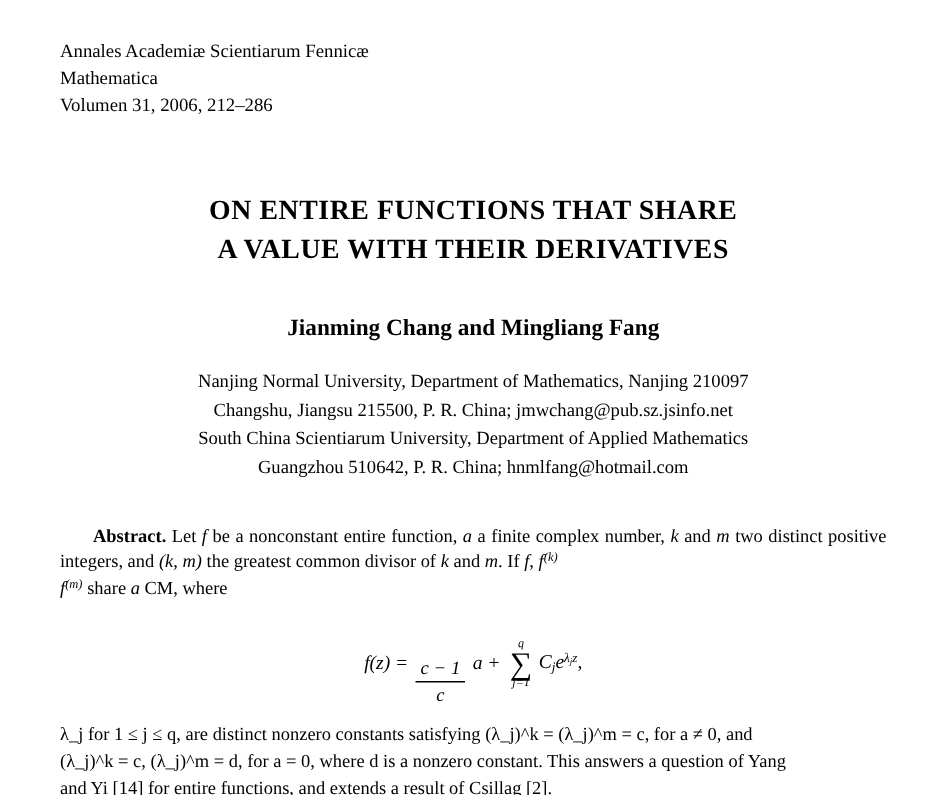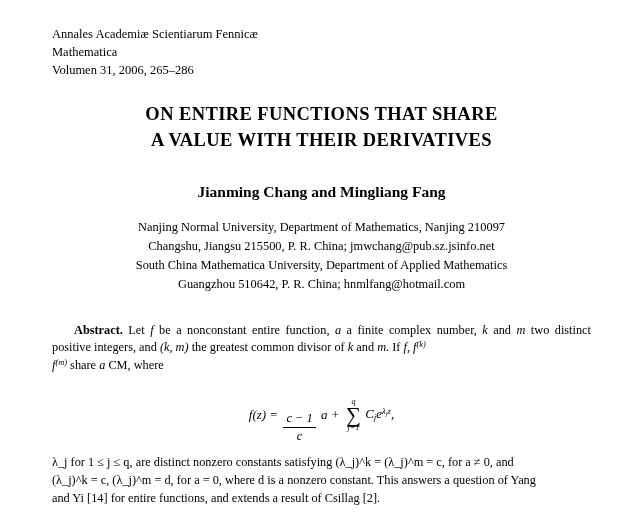--- a/index.html
+++ b/index.html
@@ -12,37 +12,37 @@
     background: #ffffff;
     font-family: "Liberation Serif", serif;
     color: #000000;
     overflow: hidden;
   }
   .page {
     position: relative;
     width: 631px;
     height: 530px;
     box-sizing: border-box;
-    padding: 26px 40px 0 52px;
+    padding: 26px 40px 0 40px;
   }
   .journal-header {
     font-size: 12.5px;
     line-height: 1.42;
     margin-bottom: 0;
   }
   .journal-header div {
     white-space: nowrap;
   }
   .title {
     text-align: center;
     font-size: 18.5px;
     font-weight: bold;
     line-height: 1.38;
     letter-spacing: 0.4px;
-    margin-top: 23px;
+    margin-top: 50px;
   }
   .authors {
     text-align: center;
     font-size: 15.5px;
     font-weight: bold;
     margin-top: 30px;
   }
   .affiliations {
     text-align: center;
     font-size: 12.4px;
@@ -120,34 +120,34 @@
   sup { font-size: 0.68em; vertical-align: 0.45em; }
 </style>
 </head>
 <body>
 
 <div class="page">
 
   <div class="journal-header">
     <div>Annales Academiæ Scientiarum Fennicæ</div>
     <div>Mathematica</div>
-    <div>Volumen 31, 2006, 265–286</div>
+    <div>Volumen 31, 2006, 212–286</div>
   </div>
 
   <div class="title">
     <div>ON ENTIRE FUNCTIONS THAT SHARE</div>
     <div>A VALUE WITH THEIR DERIVATIVES</div>
   </div>
 
   <div class="authors">Jianming Chang and Mingliang Fang</div>
 
   <div class="affiliations">
     <div>Nanjing Normal University, Department of Mathematics, Nanjing 210097</div>
     <div>Changshu, Jiangsu 215500, P. R. China; jmwchang@pub.sz.jsinfo.net</div>
-    <div>South China Mathematica University, Department of Applied Mathematics</div>
+    <div>South China Scientiarum University, Department of Applied Mathematics</div>
     <div>Guangzhou 510642, P. R. China; hnmlfang@hotmail.com</div>
   </div>
 
   <div class="abstract">
     <p style="margin:0;"><span class="indent"></span><b>Abstract.</b>
       <span>Let</span>
       <span class="it">f</span>
       <span>be a nonconstant entire function,</span>
       <span class="it">a</span>
       <span>a finite complex number,</span>

